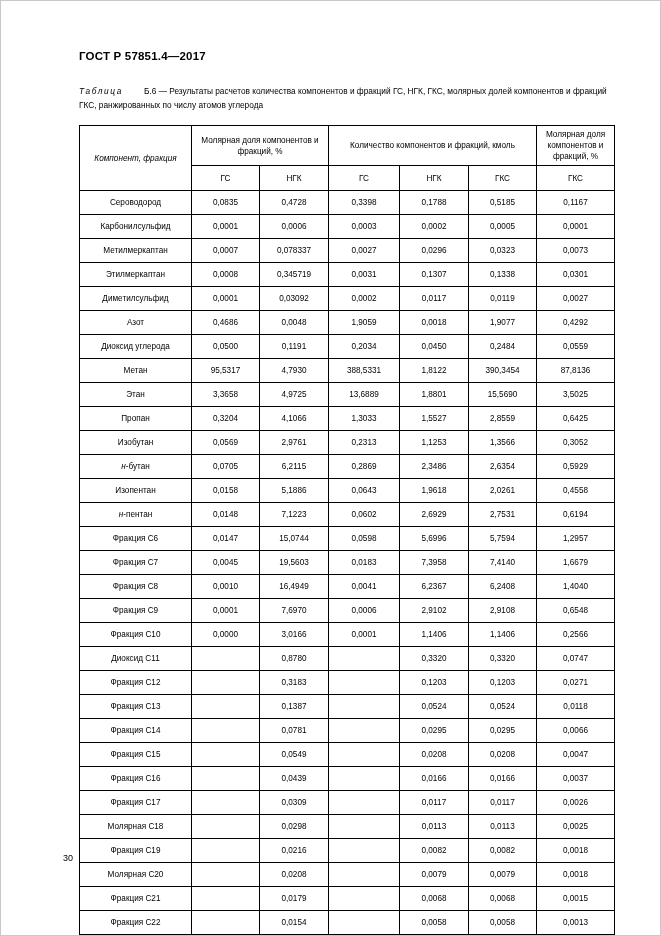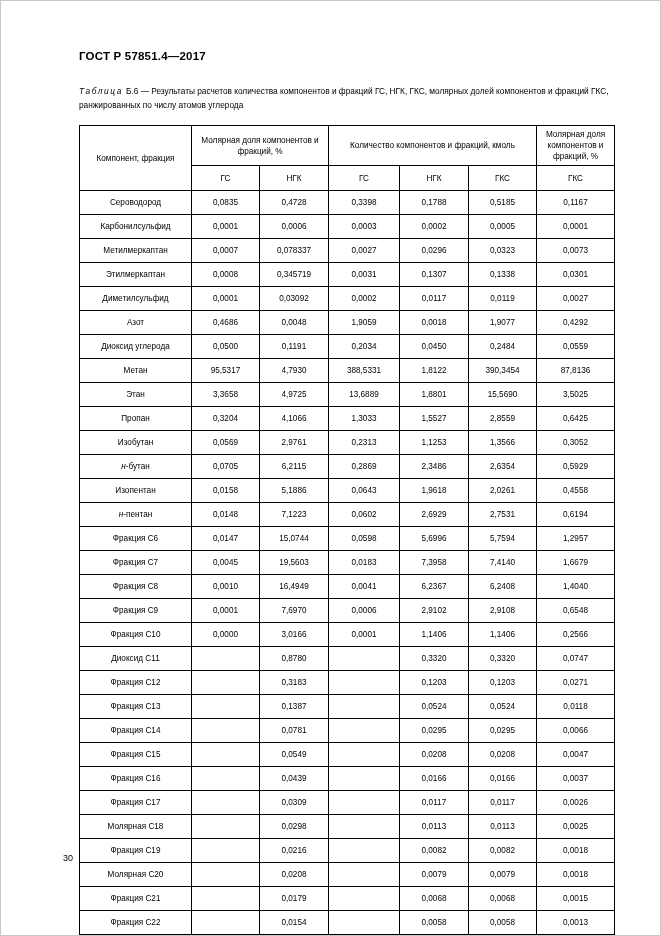--- a/index.html
+++ b/index.html
@@ -38,21 +38,21 @@
     font-size: 8.3px;
     line-height: 13.5px;
     color: #000;
     text-align: left;
   }
   .caption-word {
     letter-spacing: 1.6px;
     font-style: italic;
   }
   .caption-num {
-    margin-left: 3px;
+    margin-left: 21px;
   }
   table.main {
     position: absolute;
     left: 78px;
     top: 124px;
     width: 535px;
     border-collapse: collapse;
     table-layout: fixed;
     font-size: 8.2px;
     color: #000;
@@ -64,20 +64,21 @@
     vertical-align: middle;
   }
   table.main thead th {
     text-align: center;
     font-weight: normal;
     line-height: 11px;
     padding: 3px 3px;
   }
   th.h-comp {
     width: 112px;
+    font-style: italic;
   }
   th.h-sub {
     height: 18px;
   }
   td.c-name {
     text-align: center;
     padding: 0 0 0 6px;
     height: 23px;
     width: 112px;
     white-space: nowrap;

